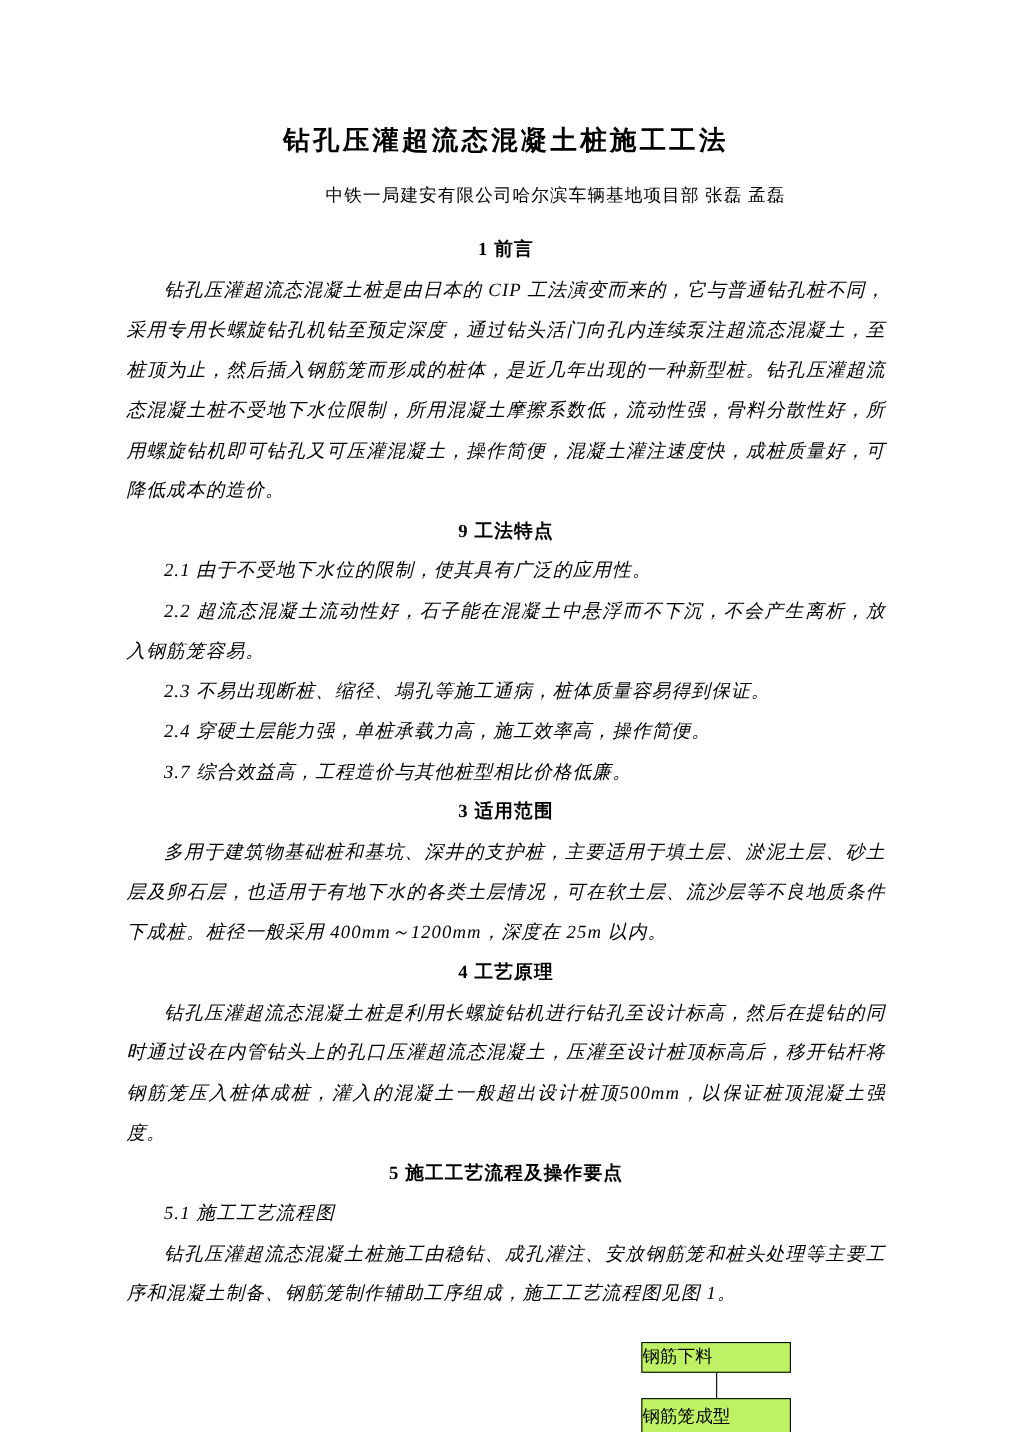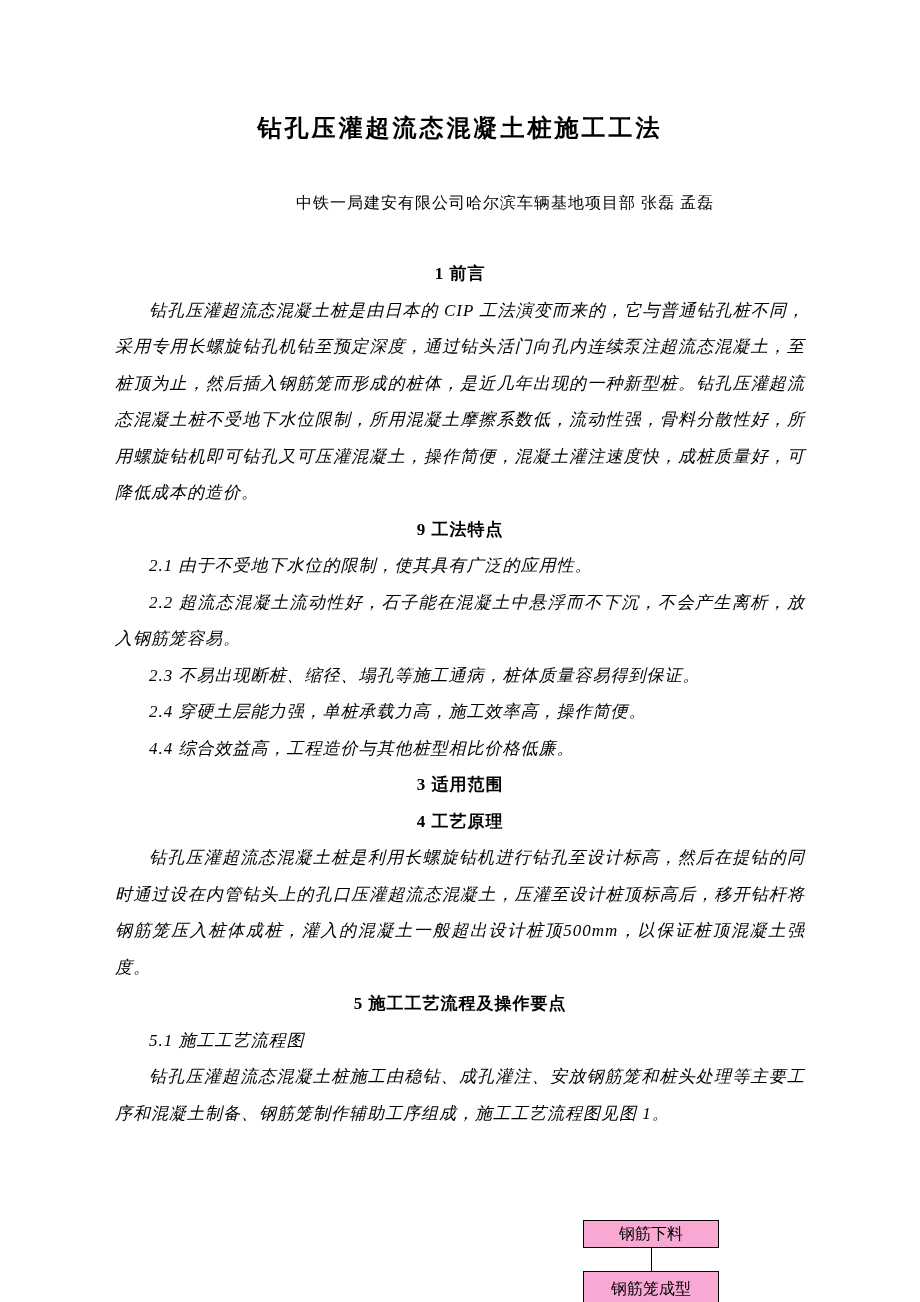--- a/index.html
+++ b/index.html
@@ -33,29 +33,29 @@
     width: 920px;
   }
   .title {
     font-size: 24px;
     font-weight: bold;
     letter-spacing: 3px;
     line-height: 32px;
     text-align: center;
   }
   .byline {
-    margin-top: 48px;
+    margin-top: 24px;
     font-size: 16px;
     line-height: 22px;
     text-align: center;
     padding-left: 90px;
     letter-spacing: 1px;
   }
   .body {
-    margin-top: 42px;
+    margin-top: 19px;
     font-size: 17px;
     line-height: 36.5px;
     letter-spacing: 1px;
     text-align: justify;
   }
   .h {
     font-size: 17px;
     font-weight: bold;
     text-align: center;
     letter-spacing: 1px;
@@ -70,22 +70,21 @@
     left: 583px;
     top: 1220px;
     width: 136px;
     display: flex;
     flex-direction: column;
     align-items: center;
   }
   .fc-box {
     width: 136px;
     border: 1.5px solid #000000;
-    background: #f9a8d4;
-    text-align: center;
+    background: #bef264;
     font-size: 16px;
     line-height: 26px;
     padding: 0;
   }
   .fc-box-clip {
     padding-top: 4px;
     padding-bottom: 20px;
   }
   .fc-line {
     width: 0;
@@ -105,23 +104,24 @@
 
     <div class="body">
       <h2 class="h">1 前言</h2>
       <p class="para">钻孔压灌超流态混凝土桩是由日本的 CIP 工法演变而来的，它与普通钻孔桩不同，采用专用长螺旋钻孔机钻至预定深度，通过钻头活门向孔内连续泵注超流态混凝土，至桩顶为止，然后插入钢筋笼而形成的桩体，是近几年出现的一种新型桩。钻孔压灌超流态混凝土桩不受地下水位限制，所用混凝土摩擦系数低，流动性强，骨料分散性好，所用螺旋钻机即可钻孔又可压灌混凝土，操作简便，混凝土灌注速度快，成桩质量好，可降低成本的造价。</p>
 
       <h2 class="h">9 工法特点</h2>
       <p class="item">2.1 由于不受地下水位的限制，使其具有广泛的应用性。</p>
       <p class="item">2.2 超流态混凝土流动性好，石子能在混凝土中悬浮而不下沉，不会产生离析，放入钢筋笼容易。</p>
       <p class="item">2.3 不易出现断桩、缩径、塌孔等施工通病，桩体质量容易得到保证。</p>
       <p class="item">2.4 穿硬土层能力强，单桩承载力高，施工效率高，操作简便。</p>
-      <p class="item">4.4 综合效益高，工程造价与其他桩型相比价格低廉。</p>
+      <p class="item">3.7 综合效益高，工程造价与其他桩型相比价格低廉。</p>
 
       <h2 class="h">3 适用范围</h2>
+      <p class="para">多用于建筑物基础桩和基坑、深井的支护桩，主要适用于填土层、淤泥土层、砂土层及卵石层，也适用于有地下水的各类土层情况，可在软土层、流沙层等不良地质条件下成桩。桩径一般采用 400mm～1200mm，深度在 25m 以内。</p>
 
       <h2 class="h">4 工艺原理</h2>
       <p class="para">钻孔压灌超流态混凝土桩是利用长螺旋钻机进行钻孔至设计标高，然后在提钻的同时通过设在内管钻头上的孔口压灌超流态混凝土，压灌至设计桩顶标高后，移开钻杆将钢筋笼压入桩体成桩，灌入的混凝土一般超出设计桩顶500mm，以保证桩顶混凝土强度。</p>
 
       <h2 class="h">5 施工工艺流程及操作要点</h2>
       <p class="item">5.1 施工工艺流程图</p>
       <p class="para">钻孔压灌超流态混凝土桩施工由稳钻、成孔灌注、安放钢筋笼和桩头处理等主要工序和混凝土制备、钢筋笼制作辅助工序组成，施工工艺流程图见图 1。</p>
     </div>
   </div>
 

